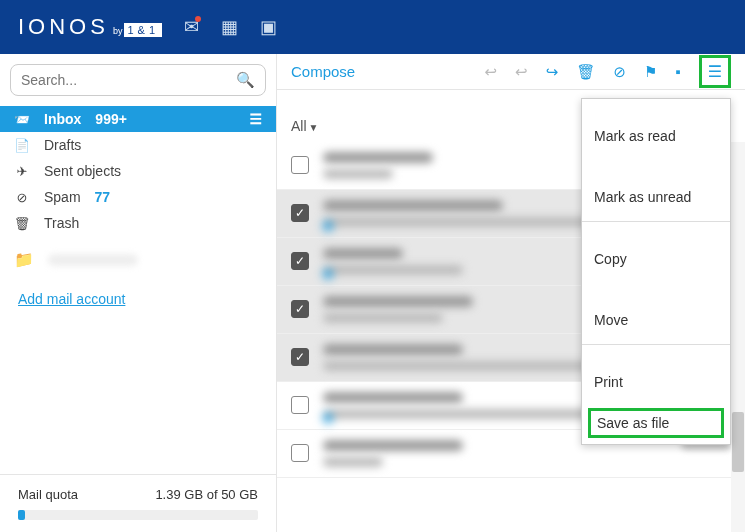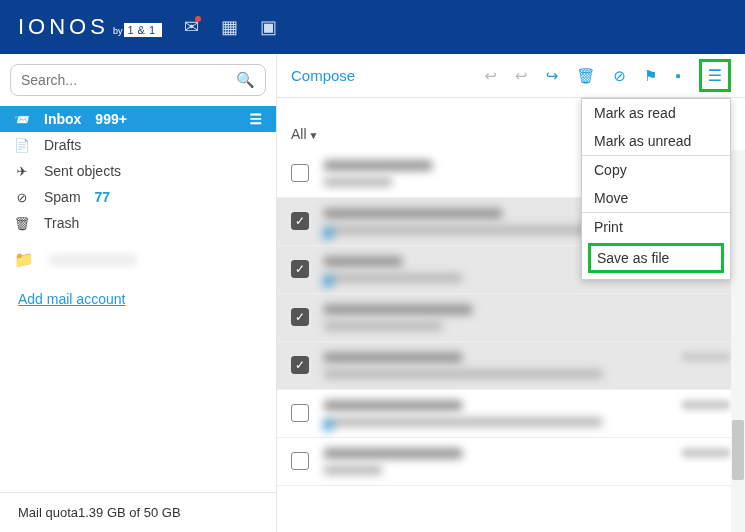--- a/index.html
+++ b/index.html
@@ -18,46 +18,46 @@
 .folder-list { list-style: none; }
 .folder-item { display: flex; align-items: center; padding: 5px 14px; font-size: 14px; color: #444; cursor: pointer; gap: 14px; }
 .folder-item.active { background: #1e9cdf; color: #fff; font-weight: 700; }
 .folder-item .f-icon { width: 16px; text-align: center; font-size: 13px; }
 .folder-count { font-weight: 700; }
 .folder-item.active .hamburger { margin-left: auto; color: #fff; }
 .spam-count { color: #1e9cdf; font-weight: 700; }
 .custom-folder { padding: 6px 14px; margin-top: 8px; display: flex; align-items: center; gap: 14px; }
 .blur-text { background: #eee; height: 12px; width: 90px; border-radius: 6px; filter: blur(3px); }
 .add-link { color: #1e9cdf; font-size: 14px; padding: 16px 18px; text-decoration: underline; cursor: pointer; }
-.quota-section { padding: 12px 18px; border-top: 1px solid #e5e5e5; margin-top: auto; display: flex; flex-direction: row; gap: 8px; }
+.quota-section { padding: 12px 18px; border-top: 1px solid #e5e5e5; margin-top: auto; display: flex; flex-direction: column; gap: 8px; }
 .quota-label-row { display: flex; justify-content: space-between; font-size: 13px; color: #333; }
 .quota-bar { height: 10px; background: #eee; border-radius: 2px; position: relative; }
 .quota-fill { height: 100%; width: 3%; background: #1e9cdf; border-radius: 2px; }
 .main { flex: 1; display: flex; flex-direction: column; position: relative; }
-.toolbar { height: 44px; display: flex; align-items: center; padding: 0 14px; gap: 18px; border-bottom: 1px solid #e5e5e5; }
+.toolbar { height: 36px; display: flex; align-items: center; padding: 0 14px; gap: 18px; border-bottom: 1px solid #e5e5e5; }
 .compose { color: #1e9cdf; font-size: 15px; cursor: pointer; }
 .tb-icon { color: #1e9cdf; font-size: 15px; cursor: pointer; }
 .tb-icon.grey { color: #bbb; }
 .tb-spacer { flex: 1; }
 .hamburger-boxed { border: 3px solid #1cb83a; padding: 4px 6px; color: #1e9cdf; font-size: 16px; cursor: pointer; }
 .filter-bar { padding: 8px 14px; font-size: 14px; color: #555; margin-top: 20px; }
 .filter-bar .caret { font-size: 10px; margin-left: 2px; }
 .message-list { flex: 1; overflow-y: auto; position: relative; }
 .msg { display: flex; align-items: flex-start; padding: 10px 14px; border-bottom: 1px solid #eee; gap: 14px; }
 .msg.selected { background: #e7e7e7; }
 .checkbox { width: 18px; height: 18px; border: 1.5px solid #888; border-radius: 3px; display: flex; align-items: center; justify-content: center; margin-top: 4px; flex-shrink: 0; color: #fff; font-size: 12px; }
 .checkbox.checked { background: #555; border-color: #555; }
 .msg-body { flex: 1; }
 .blur-line1 { background: #999; height: 11px; width: 110px; border-radius: 6px; filter: blur(4px); margin-bottom: 6px; }
 .blur-line2 { background: #bbb; height: 10px; width: 200px; border-radius: 6px; filter: blur(4px); }
 .msg .blur-line2.wide { width: 280px; }
 .blue-dot { display: inline-block; width: 10px; height: 10px; background: #1e9cdf; border-radius: 50%; filter: blur(2px); margin-right: 4px; }
 .msg-date { color: #888; filter: blur(3px); background: #ccc; height: 10px; width: 50px; border-radius: 5px; }
 .dropdown { position: absolute; top: 44px; right: 14px; width: 150px; background: #fff; border: 1px solid #ccc; box-shadow: 0 2px 8px rgba(0,0,0,.2); z-index: 10; }
-.dd-item { padding: 6px 12px; font-size: 14px; color: #333; cursor: pointer; }
+.dd-item { padding: 16px 12px; font-size: 14px; color: #333; cursor: pointer; margin-top: 13px; }
 .dd-sep { border-top: 1px solid #ddd; }
 .dd-highlight { border: 3px solid #1cb83a; margin: 2px 6px 6px; padding: 4px 6px; }
 .scrollbar-track { position: absolute; right: 0; top: 0; bottom: 0; width: 14px; background: #f5f5f5; }
 .scrollbar-thumb { position: absolute; right: 1px; width: 12px; background: #c8c8c8; border-radius: 2px; top: 270px; height: 60px; }
 </style>
 </head>
 <body>
 
 <div class="header">
   <div class="logo">

